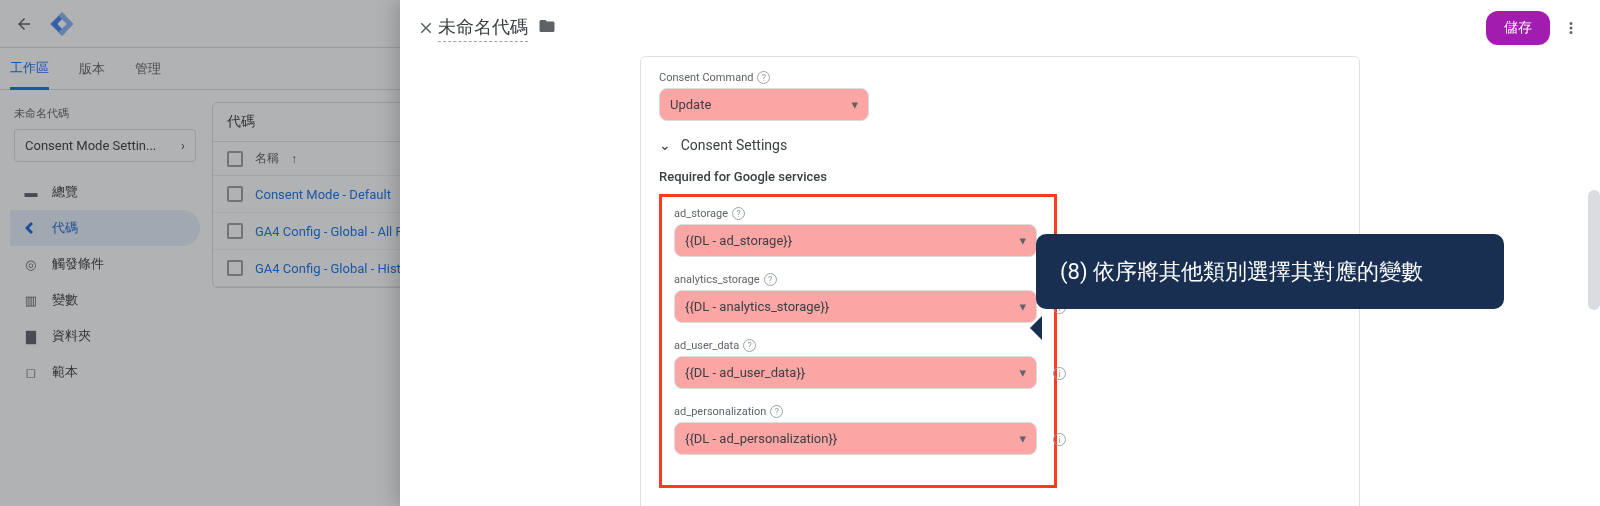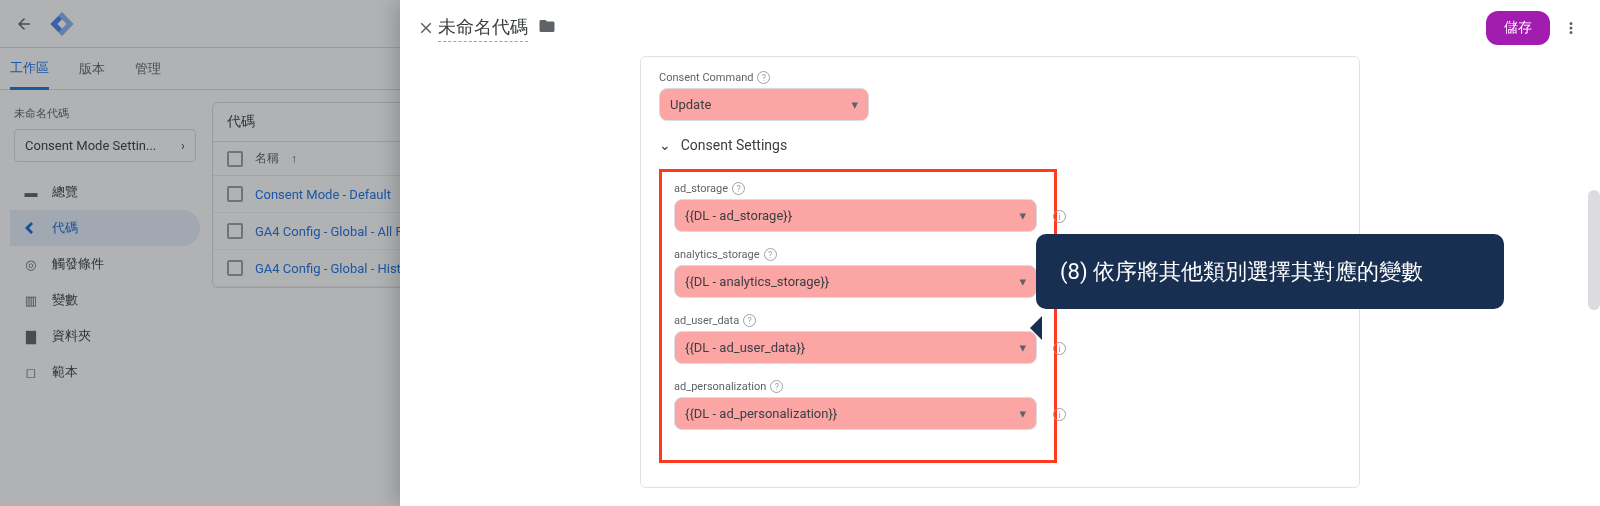--- a/index.html
+++ b/index.html
@@ -194,20 +194,21 @@
       <div class="dropdown">
         <span>Update</span>
         <span class="caret">▾</span>
       </div>
 
       <div class="section-header">
         <span class="chev">⌄</span>
         <span>Consent Settings</span>
       </div>
 
+      <div class="group-title">Required for Google services</div>
 
       <div class="red-box">
 
         <div class="consent-row">
           <div class="field-label">
               <span>ad_storage</span>
               <span class="help">?</span>
             </div>
           <div class="dropdown wide">
             <span>{{DL - ad_storage}}</span>

